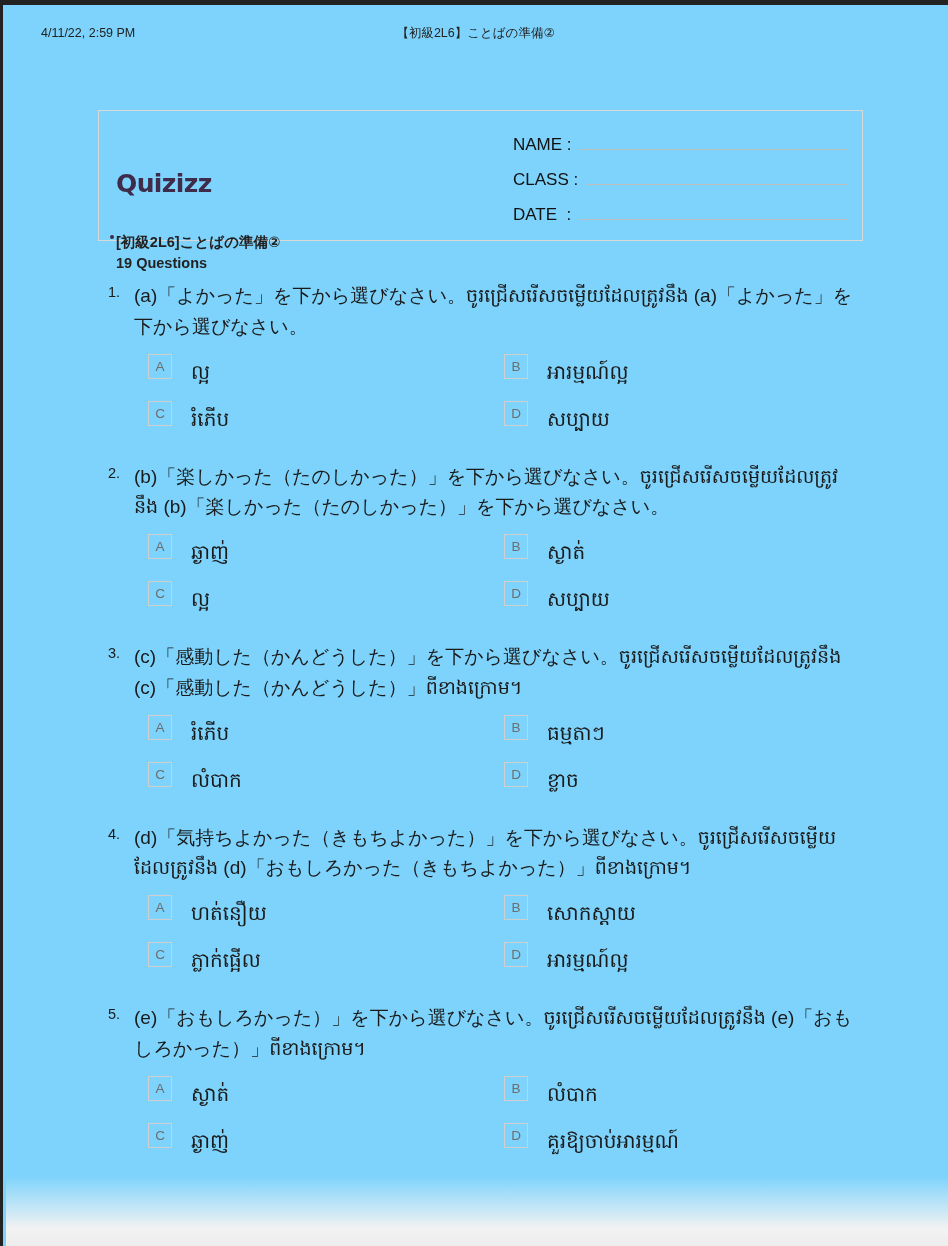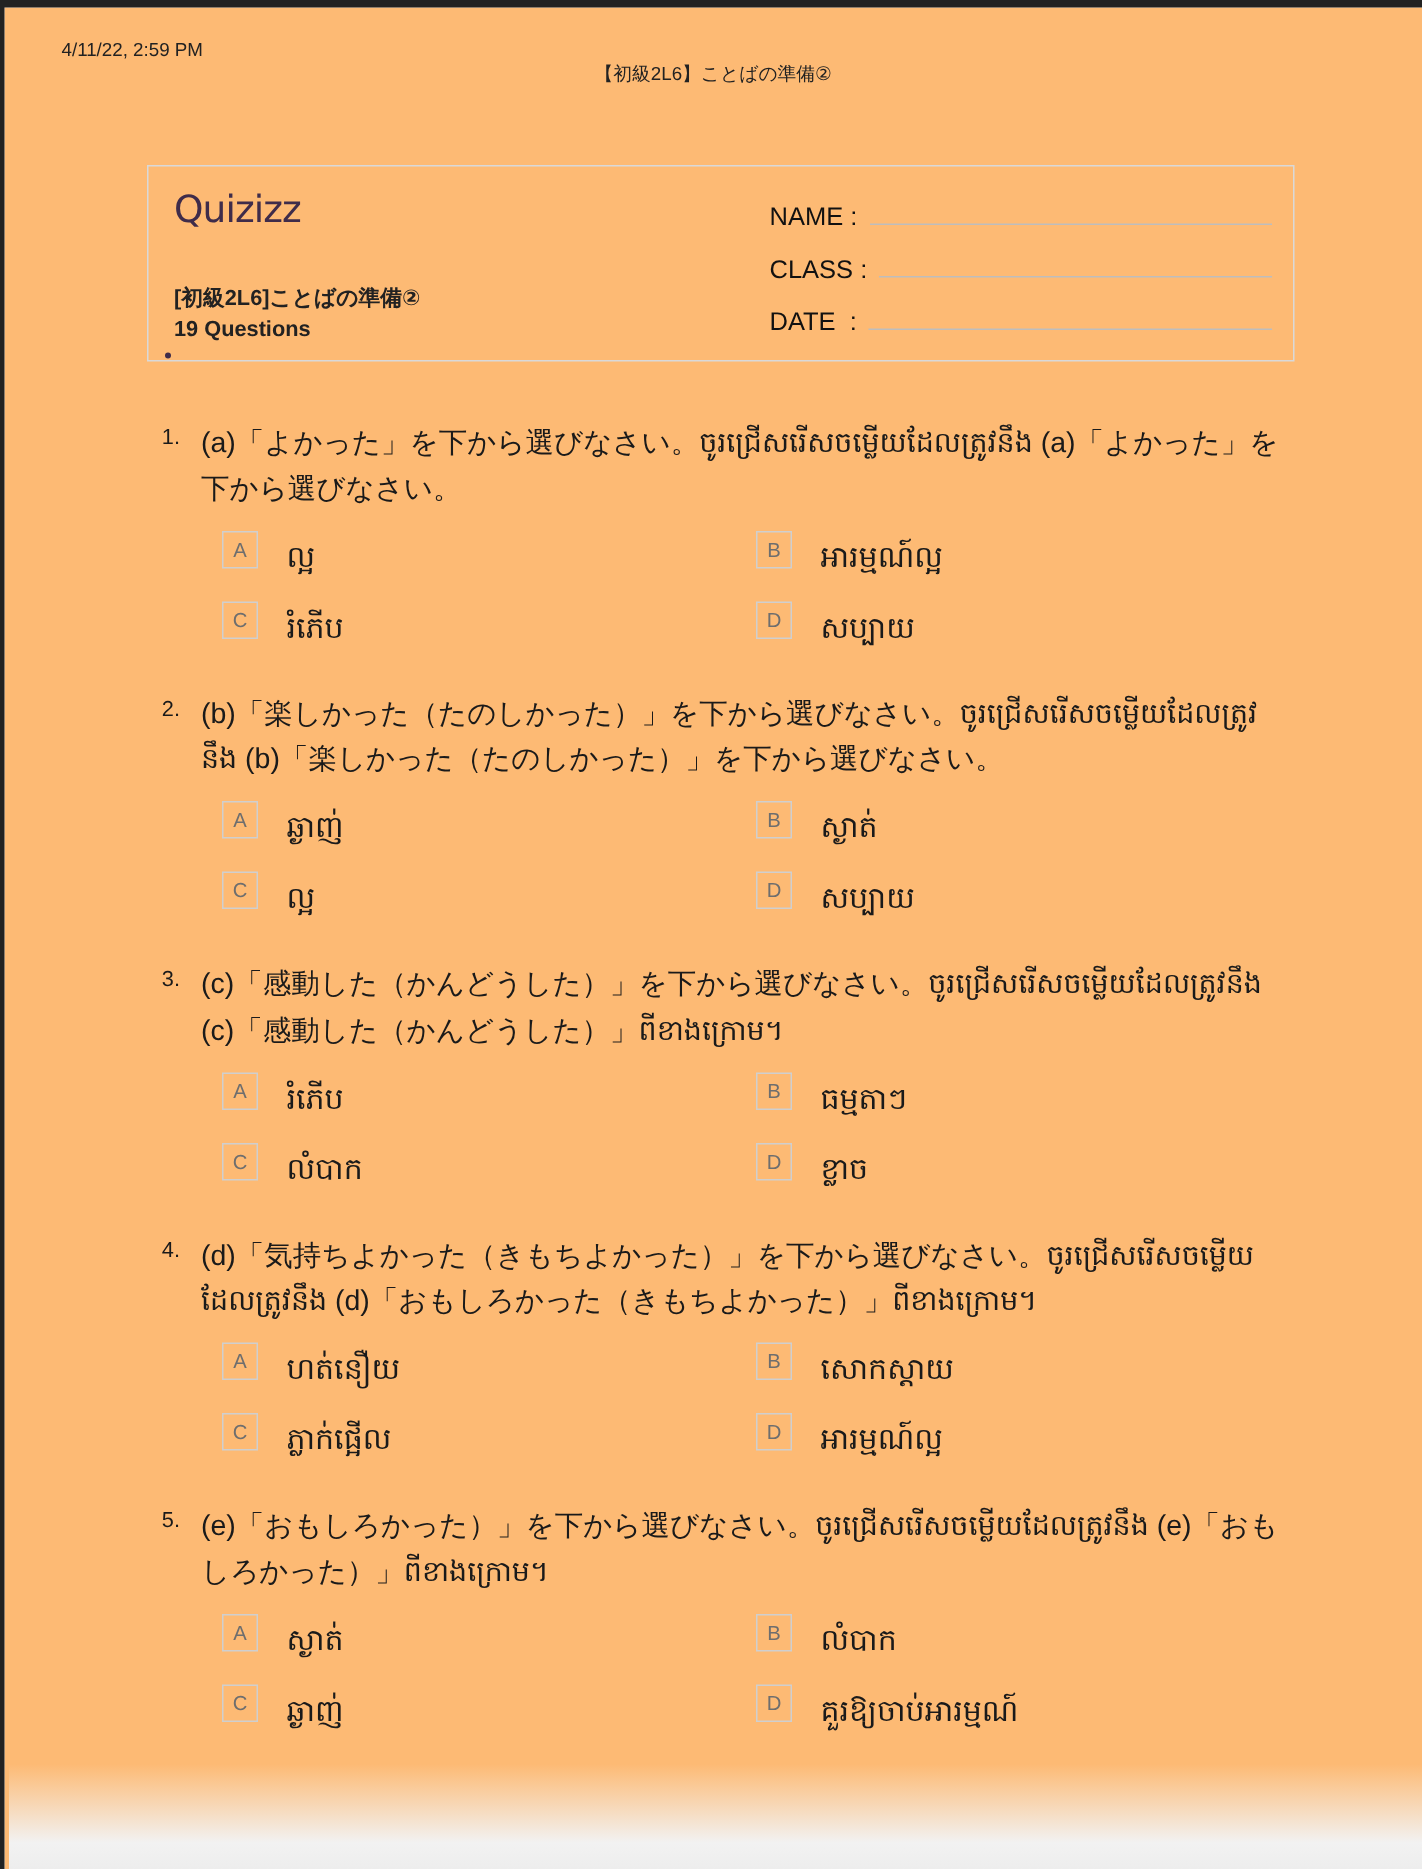--- a/index.html
+++ b/index.html
@@ -34,21 +34,21 @@
     background: linear-gradient(to bottom, rgba(250,250,250,0) 0%, #f2f2f2 75%, #ededed 100%);
     pointer-events: none;
   }
 
   .sheet {
     position: absolute;
     top: 5px;
     left: 3px;
     right: 0;
     bottom: 0;
-    background: #fdba74;
+    background: #7dd3fc;
   }
 
   
   .print-header {
     position: relative;
     height: 50px;
     font-size: 12.5px;
     color: #222;
   }
   .print-header .hdr-date {
@@ -58,45 +58,45 @@
     white-space: nowrap;
   }
   .print-header .hdr-title {
     position: absolute;
     left: 0;
     right: 0;
     top: 20px;
     text-align: center;
     font-size: 12.5px;
     white-space: nowrap;
-    margin-top: 16px;
   }
 
   
   .title-card {
     margin: 55px 85px 0 95px;
     border: 1px solid #d9d9d9;
     height: 131px;
     box-sizing: border-box;
     display: flex;
     position: relative;
   }
   .title-card-left {
     width: 400px;
     padding: 16px 0 0 17px;
     box-sizing: border-box;
   }
   .logo {
     font-size: 25px;
-    font-weight: normal;
+    font-weight: bold;
     letter-spacing: -0.6px;
     color: #3f2c4a;
     line-height: 1;
     font-family: "DejaVu Sans", "Liberation Sans", sans-serif;
     display: inline-block;
+    margin-top: 44px;
   }
   .logo .logo-q { position: relative; }
   .logo .logo-dot {
     position: absolute;
     width: 4px;
     height: 4px;
     border-radius: 50%;
     background: #3f2c4a;
     left: 11px;
     bottom: 1px;

